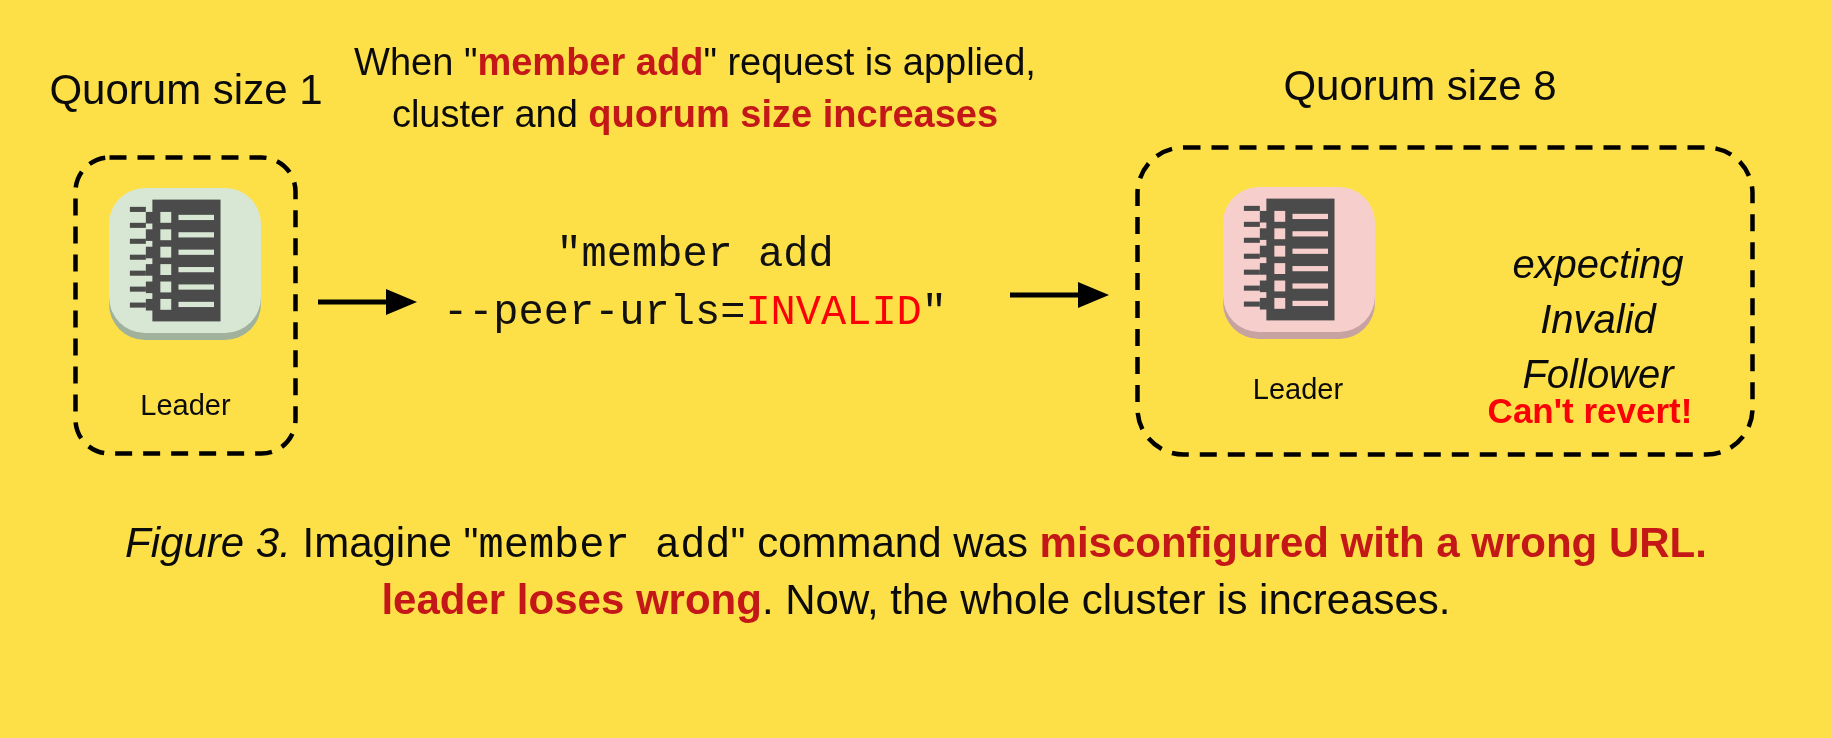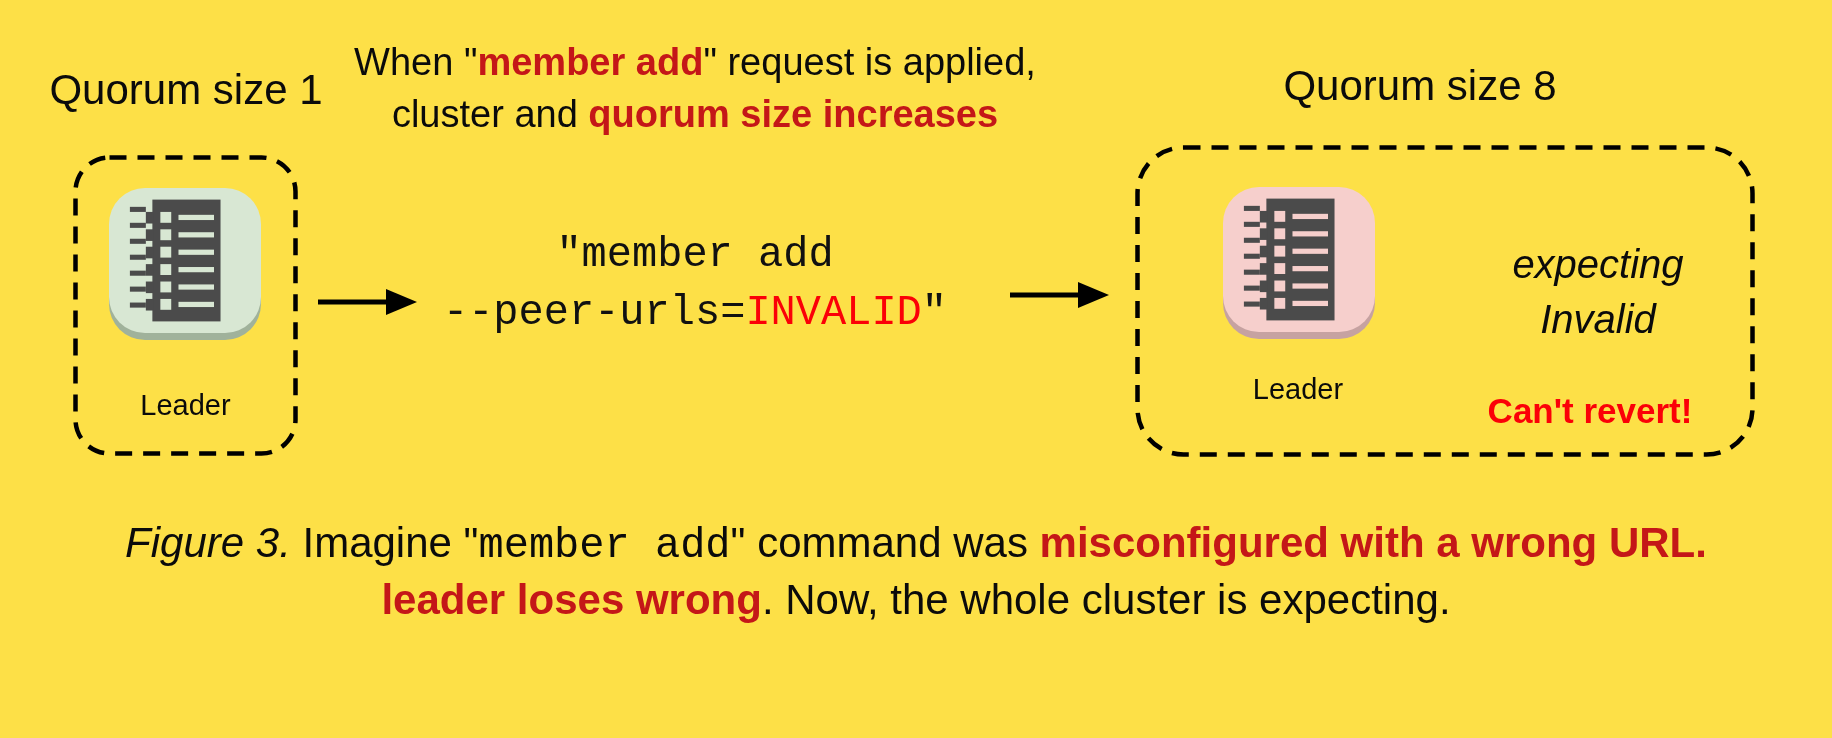--- a/index.html
+++ b/index.html
@@ -148,23 +148,24 @@
           <rect x="33" y="76.5" width="7.5" height="7.5"></rect>
             <rect x="45.5" y="78.5" width="24.5" height="3.6"></rect>
         </g>
       </svg>
     </div>
     <div class="abs ctr node-label" style="left:18px; top:228px; width:290px;">Leader</div>
 
     <div class="abs ctr expecting" style="left:318px; top:44px; width:290px;margin-top:48px;">
       <div>expecting</div>
       <div>Invalid</div>
+      <div>Follower</div>
     </div>
 
     <div class="abs ctr warning" style="left:300px; top:246px; width:310px;text-align:center;">Can't revert!</div>
   </div>
 
   <div class="abs ctr caption" style="left:0; top:516px; width:1832px;">
     <div><span class="fig-label">Figure 3.</span><span> Imagine "</span><span class="mono">member add</span><span>" command was </span><span class="dr">misconfigured with a wrong URL</span><span class="dr">.</span></div>
-    <div><span class="dr">leader loses wrong</span><span>. Now, the whole cluster is expecting.</span></div>
+    <div><span class="dr">leader loses wrong</span><span>. Now, the whole cluster is increases.</span></div>
   </div>
 
 </div>
 
 </body></html>

